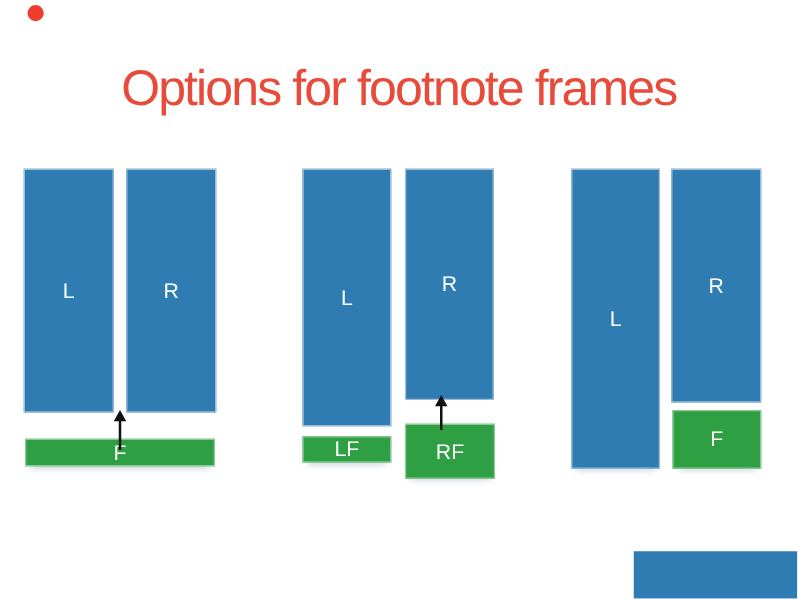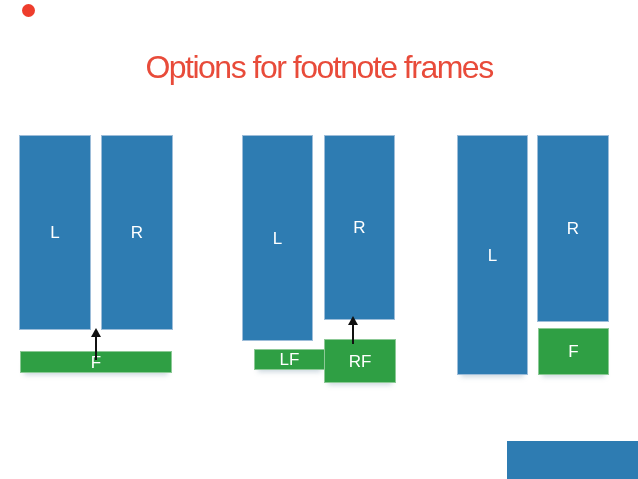--- a/index.html
+++ b/index.html
@@ -6,21 +6,21 @@
   .slide {
     position:relative; width:638px; height:479px; background:#ffffff;
     font-family:"Liberation Sans","DejaVu Sans",sans-serif; overflow:hidden;
   }
   .record-dot {
     position:absolute; left:22px; top:4px; width:13px; height:13px;
     border-radius:50%; background:var(--dot-red,#ee3d2c);
   }
   .title {
     position:absolute; left:0; right:0; top:51px; margin:0;
-    text-align:center; font-size:32px; line-height:1; font-weight:300;
+    text-align:center; font-size:40px; line-height:1; font-weight:300;
     letter-spacing:-1.5px; color:var(--title-red,#e84b3a); white-space:nowrap;
   }
   .diagram { display:contents; }
   .rect {
     position:absolute; box-sizing:border-box;
     display:flex; align-items:center; justify-content:center;
     color:#ffffff; font-size:17px; font-weight:300; line-height:1;
   }
   .blue {
     background:var(--frame-blue,#2e7cb2);
@@ -32,21 +32,21 @@
     box-shadow:0 6px 5px -4px rgba(110,140,160,0.35);
   }
   .shadowed { box-shadow:0 6px 5px -4px rgba(110,140,160,0.35); }
   
   .d1-l  { left:19px;  top:135px; width:72px;  height:195px; }
   .d1-r  { left:101px; top:135px; width:72px;  height:195px; }
   .d1-f  { left:20px;  top:351px; width:152px; height:22px; }
   
   .d2-l  { left:242px; top:135px; width:71px;  height:206px; }
   .d2-r  { left:324px; top:135px; width:71px;  height:185px; }
-  .d2-lf { left:254px; top:349px; width:71px;  height:21px; }
+  .d2-lf { left:242px; top:349px; width:71px;  height:21px; }
   .d2-rf { left:324px; top:339px; width:72px;  height:44px; }
   
   .d3-l  { left:457px; top:135px; width:71px;  height:240px; }
   .d3-r  { left:537px; top:135px; width:72px;  height:187px; }
   .d3-f  { left:538px; top:328px; width:71px;  height:47px; }
   
   .arrow { position:absolute; width:10px; z-index:3; }
   .arrow::before {
     content:""; position:absolute; left:4px; top:5px; bottom:0; width:2px;
     background:var(--arrow-black,#111111);

